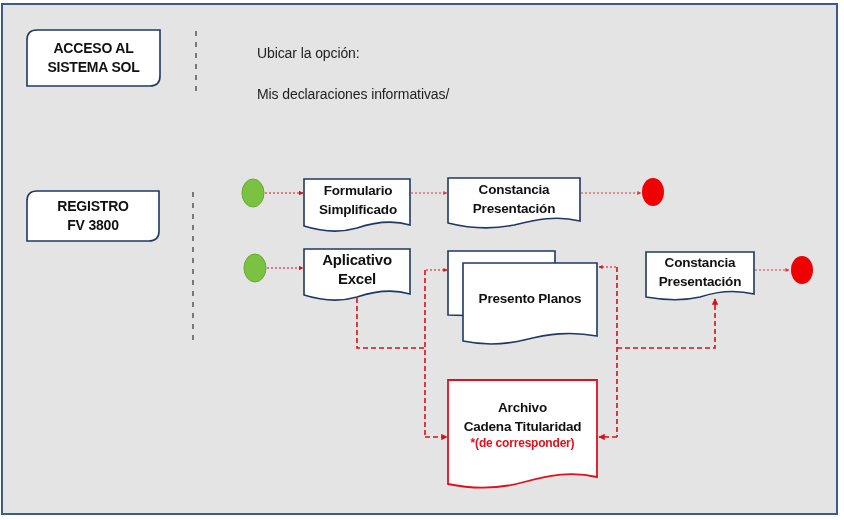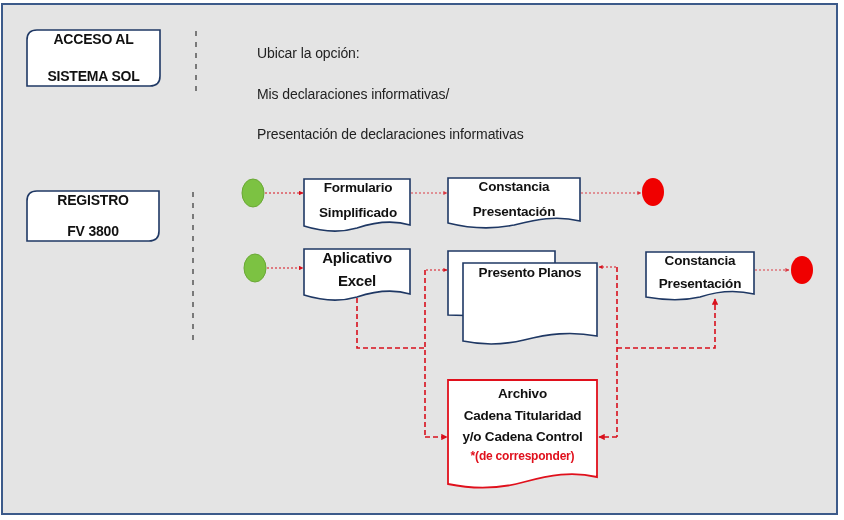--- a/index.html
+++ b/index.html
@@ -11,21 +11,21 @@
     svg { position: absolute; left: 0; top: 0; }
     .instr {
       position: absolute; left: 257px; top: 24px;
       font-family: "Liberation Sans", sans-serif; font-size: 14px; line-height: 21.5px;
       color: #222; letter-spacing: -0.1px;
     }
     .instr div { white-space: nowrap; margin-top: 19px; }
     .boxtxt {
       position: absolute; text-align: center;
       font-family: "Liberation Sans", sans-serif; font-weight: bold; color: #111;
-      display: flex; flex-direction: column; align-items: center; justify-content: space-between;
+      display: flex; flex-direction: column; align-items: center; justify-content: center;
       letter-spacing: -0.2px;
     }
   </style>
 </head>
 <body>
 
 <div id="frame"></div>
 
 <svg width="844" height="520" viewBox="0 0 844 520">
   <defs>
@@ -82,21 +82,20 @@
   <div>SISTEMA SOL</div>
 </div>
 <div class="boxtxt" style="left:27px;top:191px;width:132px;height:50px;font-size:14px;line-height:19px;">
   <div>REGISTRO</div>
   <div>FV 3800</div>
 </div>
 
 <div class="instr">
   <div>Ubicar la opción:</div>
   <div>Mis declaraciones informativas/</div>
-  <div>Presentación de declaraciones informativas</div>
 </div>
 
 <div class="boxtxt" style="left:304px;top:178px;width:108px;height:44px;font-size:13.5px;line-height:19px;">
   <div>Formulario</div>
   <div>Simplificado</div>
 </div>
 <div class="boxtxt" style="left:448px;top:177px;width:132px;height:44px;font-size:13.5px;line-height:19px;">
   <div>Constancia</div>
   <div>Presentación</div>
 </div>
@@ -108,15 +107,14 @@
 <div class="boxtxt" style="left:463px;top:263px;width:134px;height:70px;font-size:13.5px;line-height:19px;">
   <div>Presento Planos</div>
 </div>
 <div class="boxtxt" style="left:646px;top:251px;width:108px;height:42px;font-size:13.5px;line-height:19px;">
   <div>Constancia</div>
   <div>Presentación</div>
 </div>
 <div class="boxtxt" style="left:448px;top:384px;width:149px;height:80px;font-size:13.5px;line-height:19px;">
   <div>Archivo</div>
   <div>Cadena Titularidad</div>
-  <div>y/o Cadena Control</div>
   <div style="color:#e0101c;font-size:12px;line-height:15px;">*(de corresponder)</div>
 </div>
 
 </body></html>

